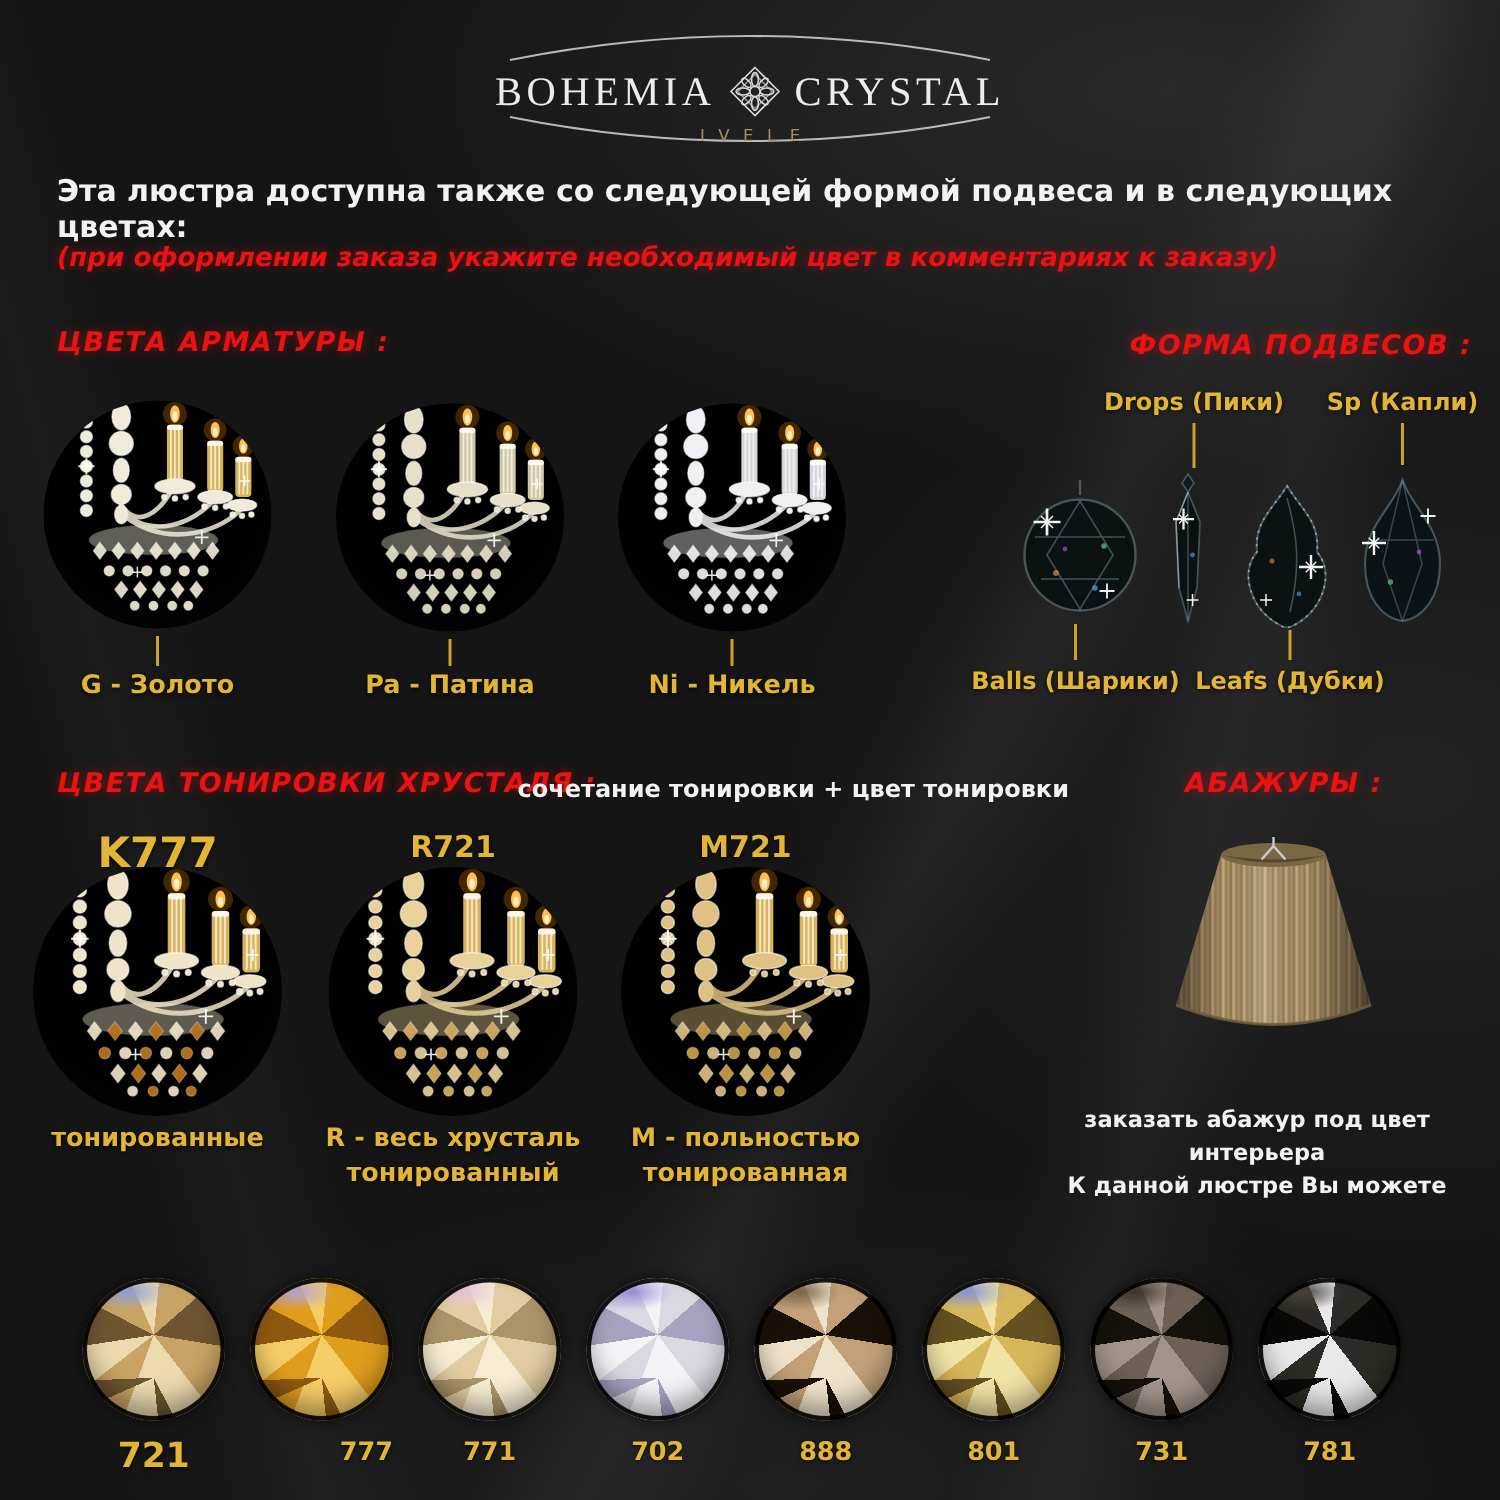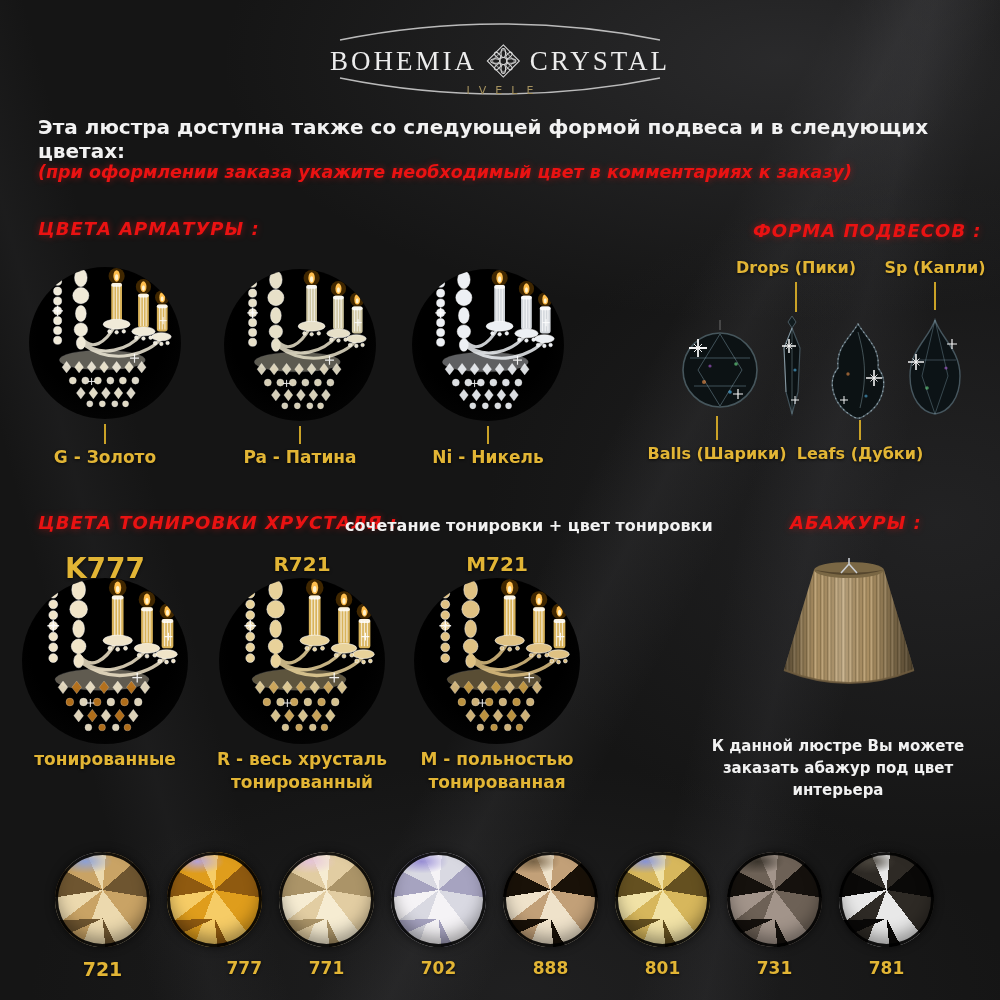--- a/index.html
+++ b/index.html
@@ -356,34 +356,34 @@
     </defs>
     <path d="M52,20 L22,120 Q87,146 152,120 L122,20 Q87,12 52,20 Z" fill="url(#shadeStripe)"></path>
     <path d="M52,20 L22,120 Q87,146 152,120 L122,20 Q87,12 52,20 Z" fill="url(#shadeShade)"></path>
     <ellipse cx="87" cy="20" rx="35" ry="8" fill="#7a6744"></ellipse>
     <path d="M52,20 Q87,30 122,20 Q87,26 52,20 Z" fill="#55462d"></path>
     <path d="M87,8 V14 M87,14 L79,23 M87,14 L95,23" stroke="#c9cdd2" stroke-width="1.6" fill="none"></path>
     <path d="M22,120 Q87,146 152,120" stroke="#6e5c3e" stroke-width="2" fill="none" opacity=".85"></path>
   </svg>
 
   <div class="abs white-text center" style="left:688px;top:735px;width:300px;font-size:15px;line-height:22px;">
+    <div>заказать абажур под цвет интерьера</div>
     <div>К данной люстре Вы можете</div>
-    <div>заказать абажур под цвет интерьера</div>
   </div>
 
   <div class="swatch" style="left: 55px; top: 852px; --m: #c9a365; --h: #ecd9ae; --d: #6e5530; --g: #8fa3d9;"></div>
   <div class="swatch" style="left: 167px; top: 852px; --m: #df9d1c; --h: #f6cc66; --d: #8f5a10; --g: #b7a4d8;"></div>
   <div class="swatch" style="left: 279px; top: 852px; --m: #e2cda2; --h: #f6ecd2; --d: #ab9468; --g: #e6c6da;"></div>
   <div class="swatch" style="left: 391px; top: 852px; --m: #d9d9e2; --h: #f5f3f6; --d: #a6a3c0; --g: #998fd6;"></div>
   <div class="swatch" style="left: 503px; top: 852px; --m: #c2a078; --h: #efe2ca; --d: #191108; --g: #7a6548;"></div>
   <div class="swatch" style="left: 615px; top: 852px; --m: #d7b75c; --h: #f1e2a6; --d: #645020; --g: #8a96d8;"></div>
   <div class="swatch" style="left: 727px; top: 852px; --m: #6d6156; --h: #a2948a; --d: #15110d; --g: #3c362e;"></div>
   <div class="swatch" style="left: 839px; top: 852px; --m: #2e2a25; --h: #e8e8e8; --d: #0a0908; --g: #49443c;"></div>
 
-  <div class="abs gold-text center" style="left:55px;top:958px;width:95px;font-size:19px;">721</div>
+  <div class="abs gold-text center" style="left:55px;top:958px;width:95px;font-size:23px;">721</div>
   <div class="abs gold-text center" style="left:167px;top:958px;width:95px;font-size:17px;text-align:right;">777</div>
   <div class="abs gold-text center" style="left:279px;top:958px;width:95px;font-size:17px;">771</div>
   <div class="abs gold-text center" style="left:391px;top:958px;width:95px;font-size:17px;">702</div>
   <div class="abs gold-text center" style="left:503px;top:958px;width:95px;font-size:17px;">888</div>
   <div class="abs gold-text center" style="left:615px;top:958px;width:95px;font-size:17px;">801</div>
   <div class="abs gold-text center" style="left:727px;top:958px;width:95px;font-size:17px;">731</div>
   <div class="abs gold-text center" style="left:839px;top:958px;width:95px;font-size:17px;">781</div>
 
 </div>
 

